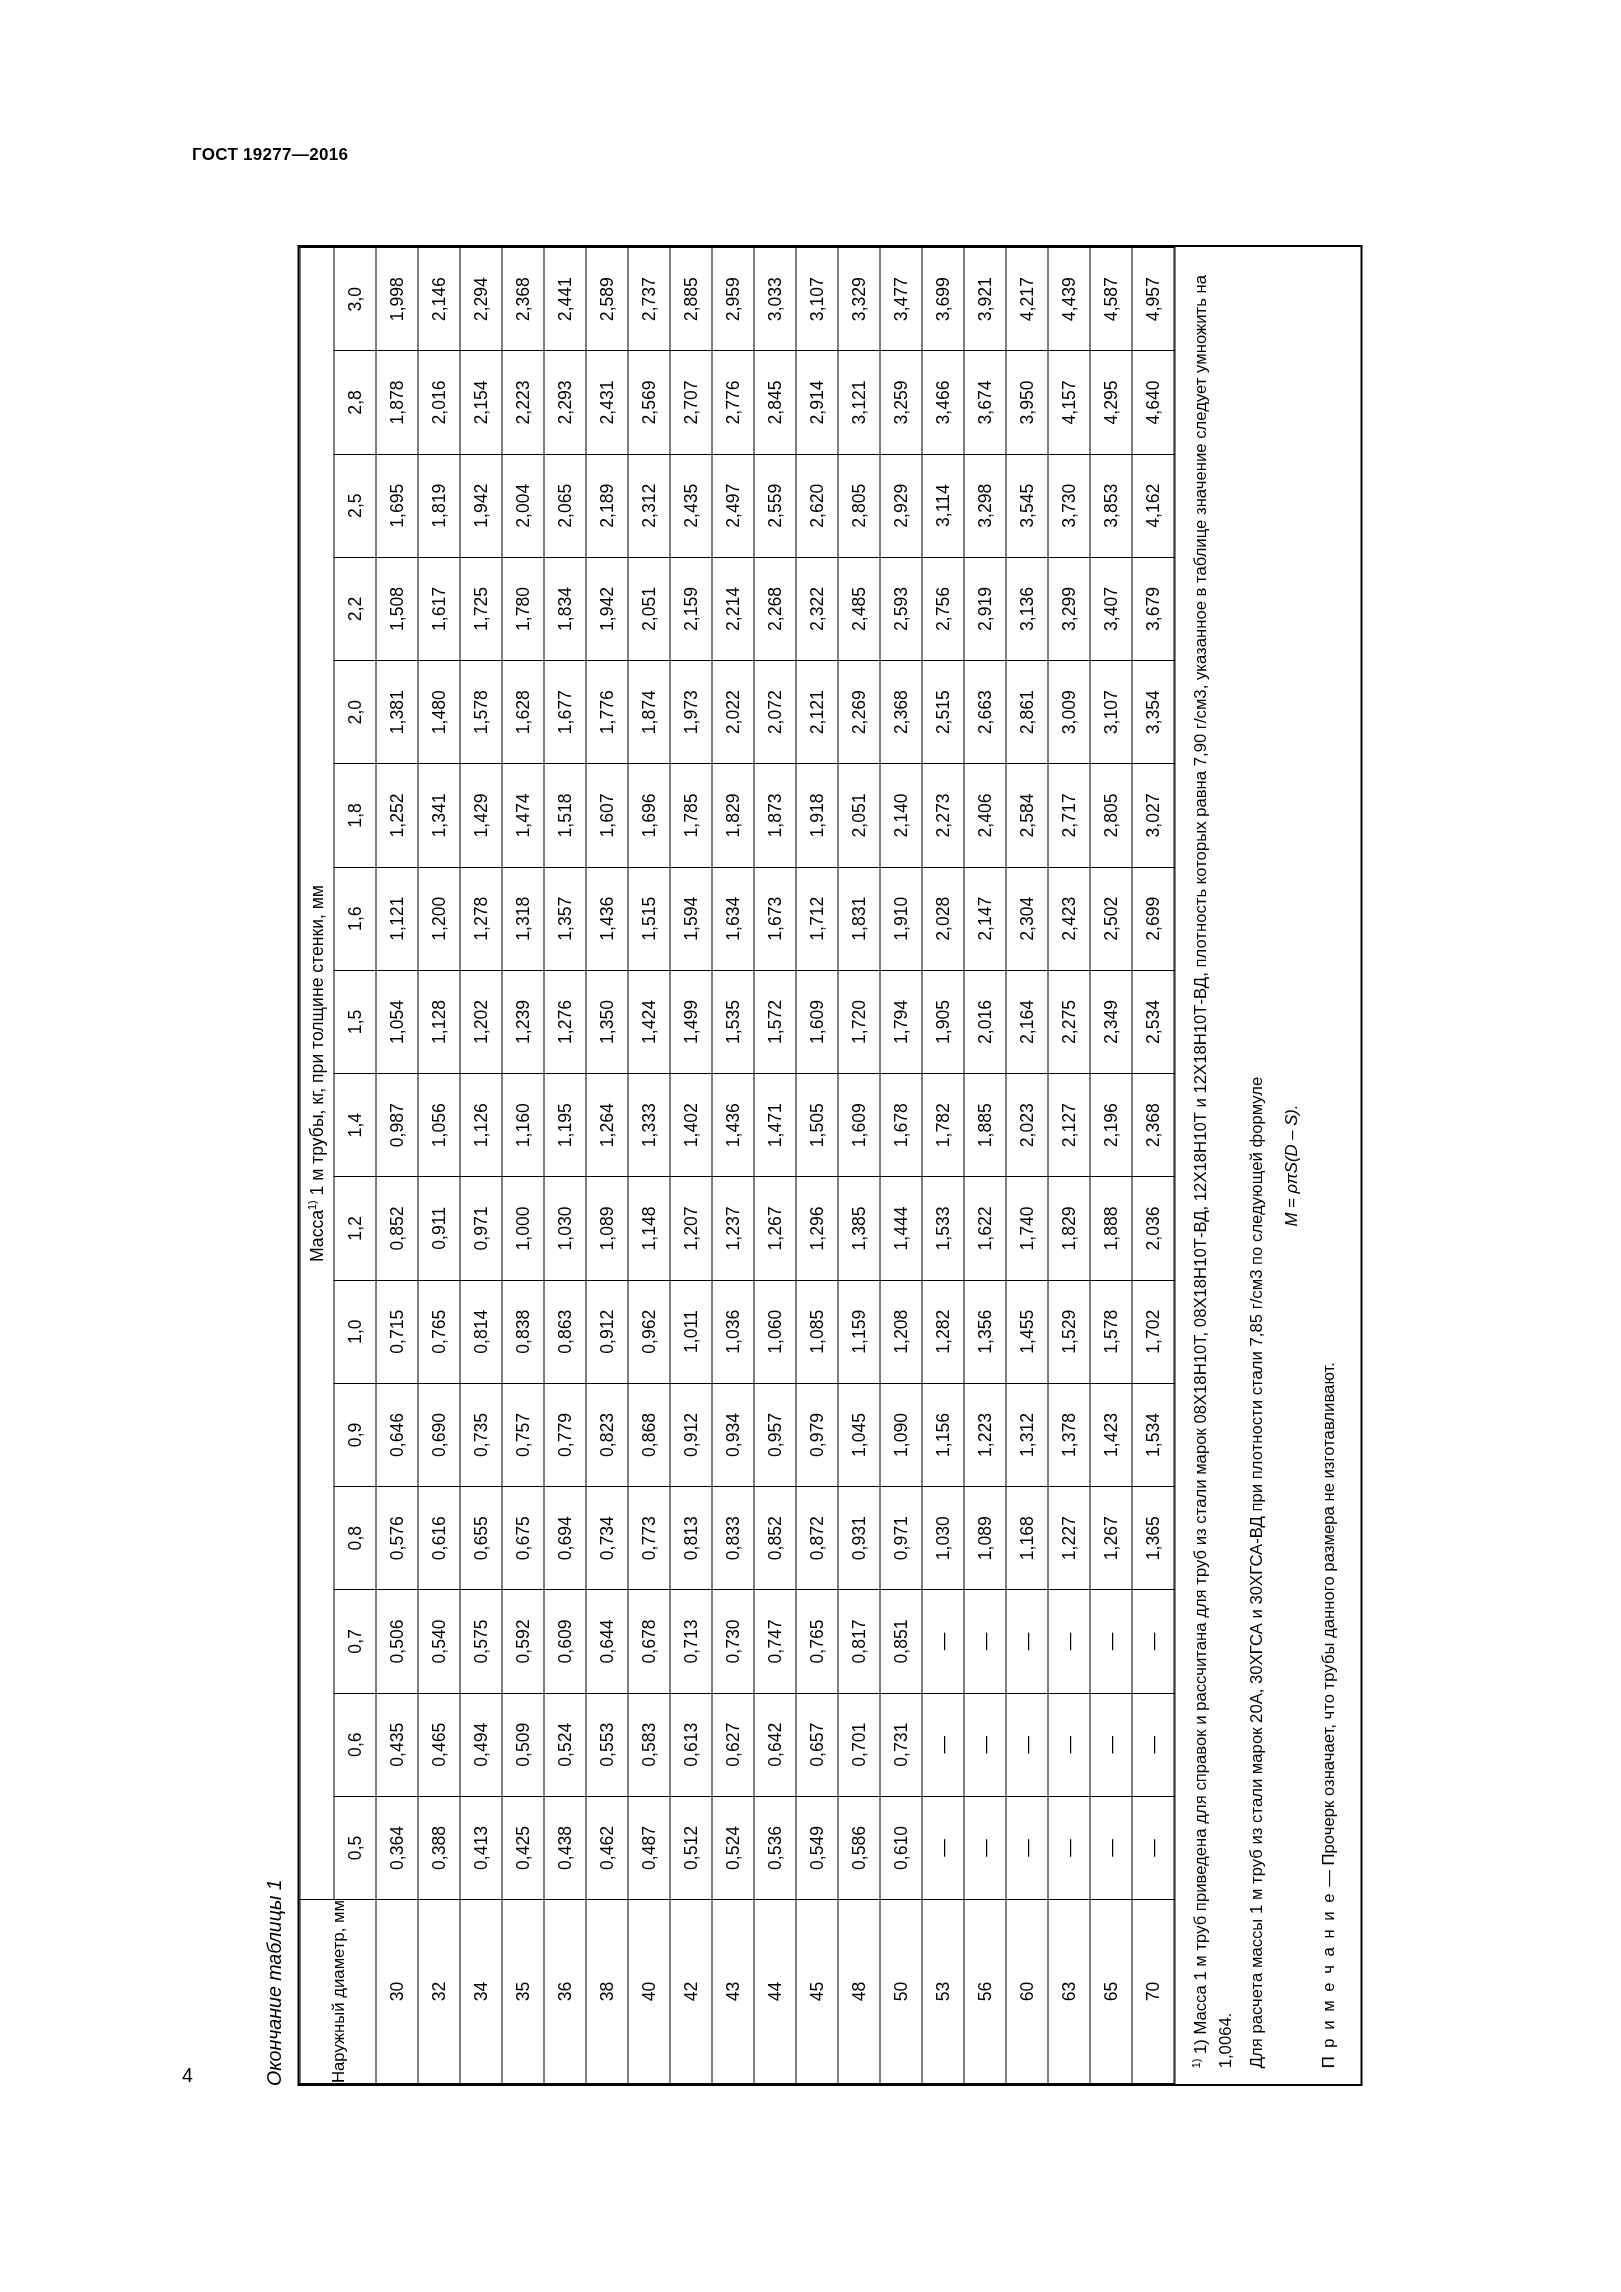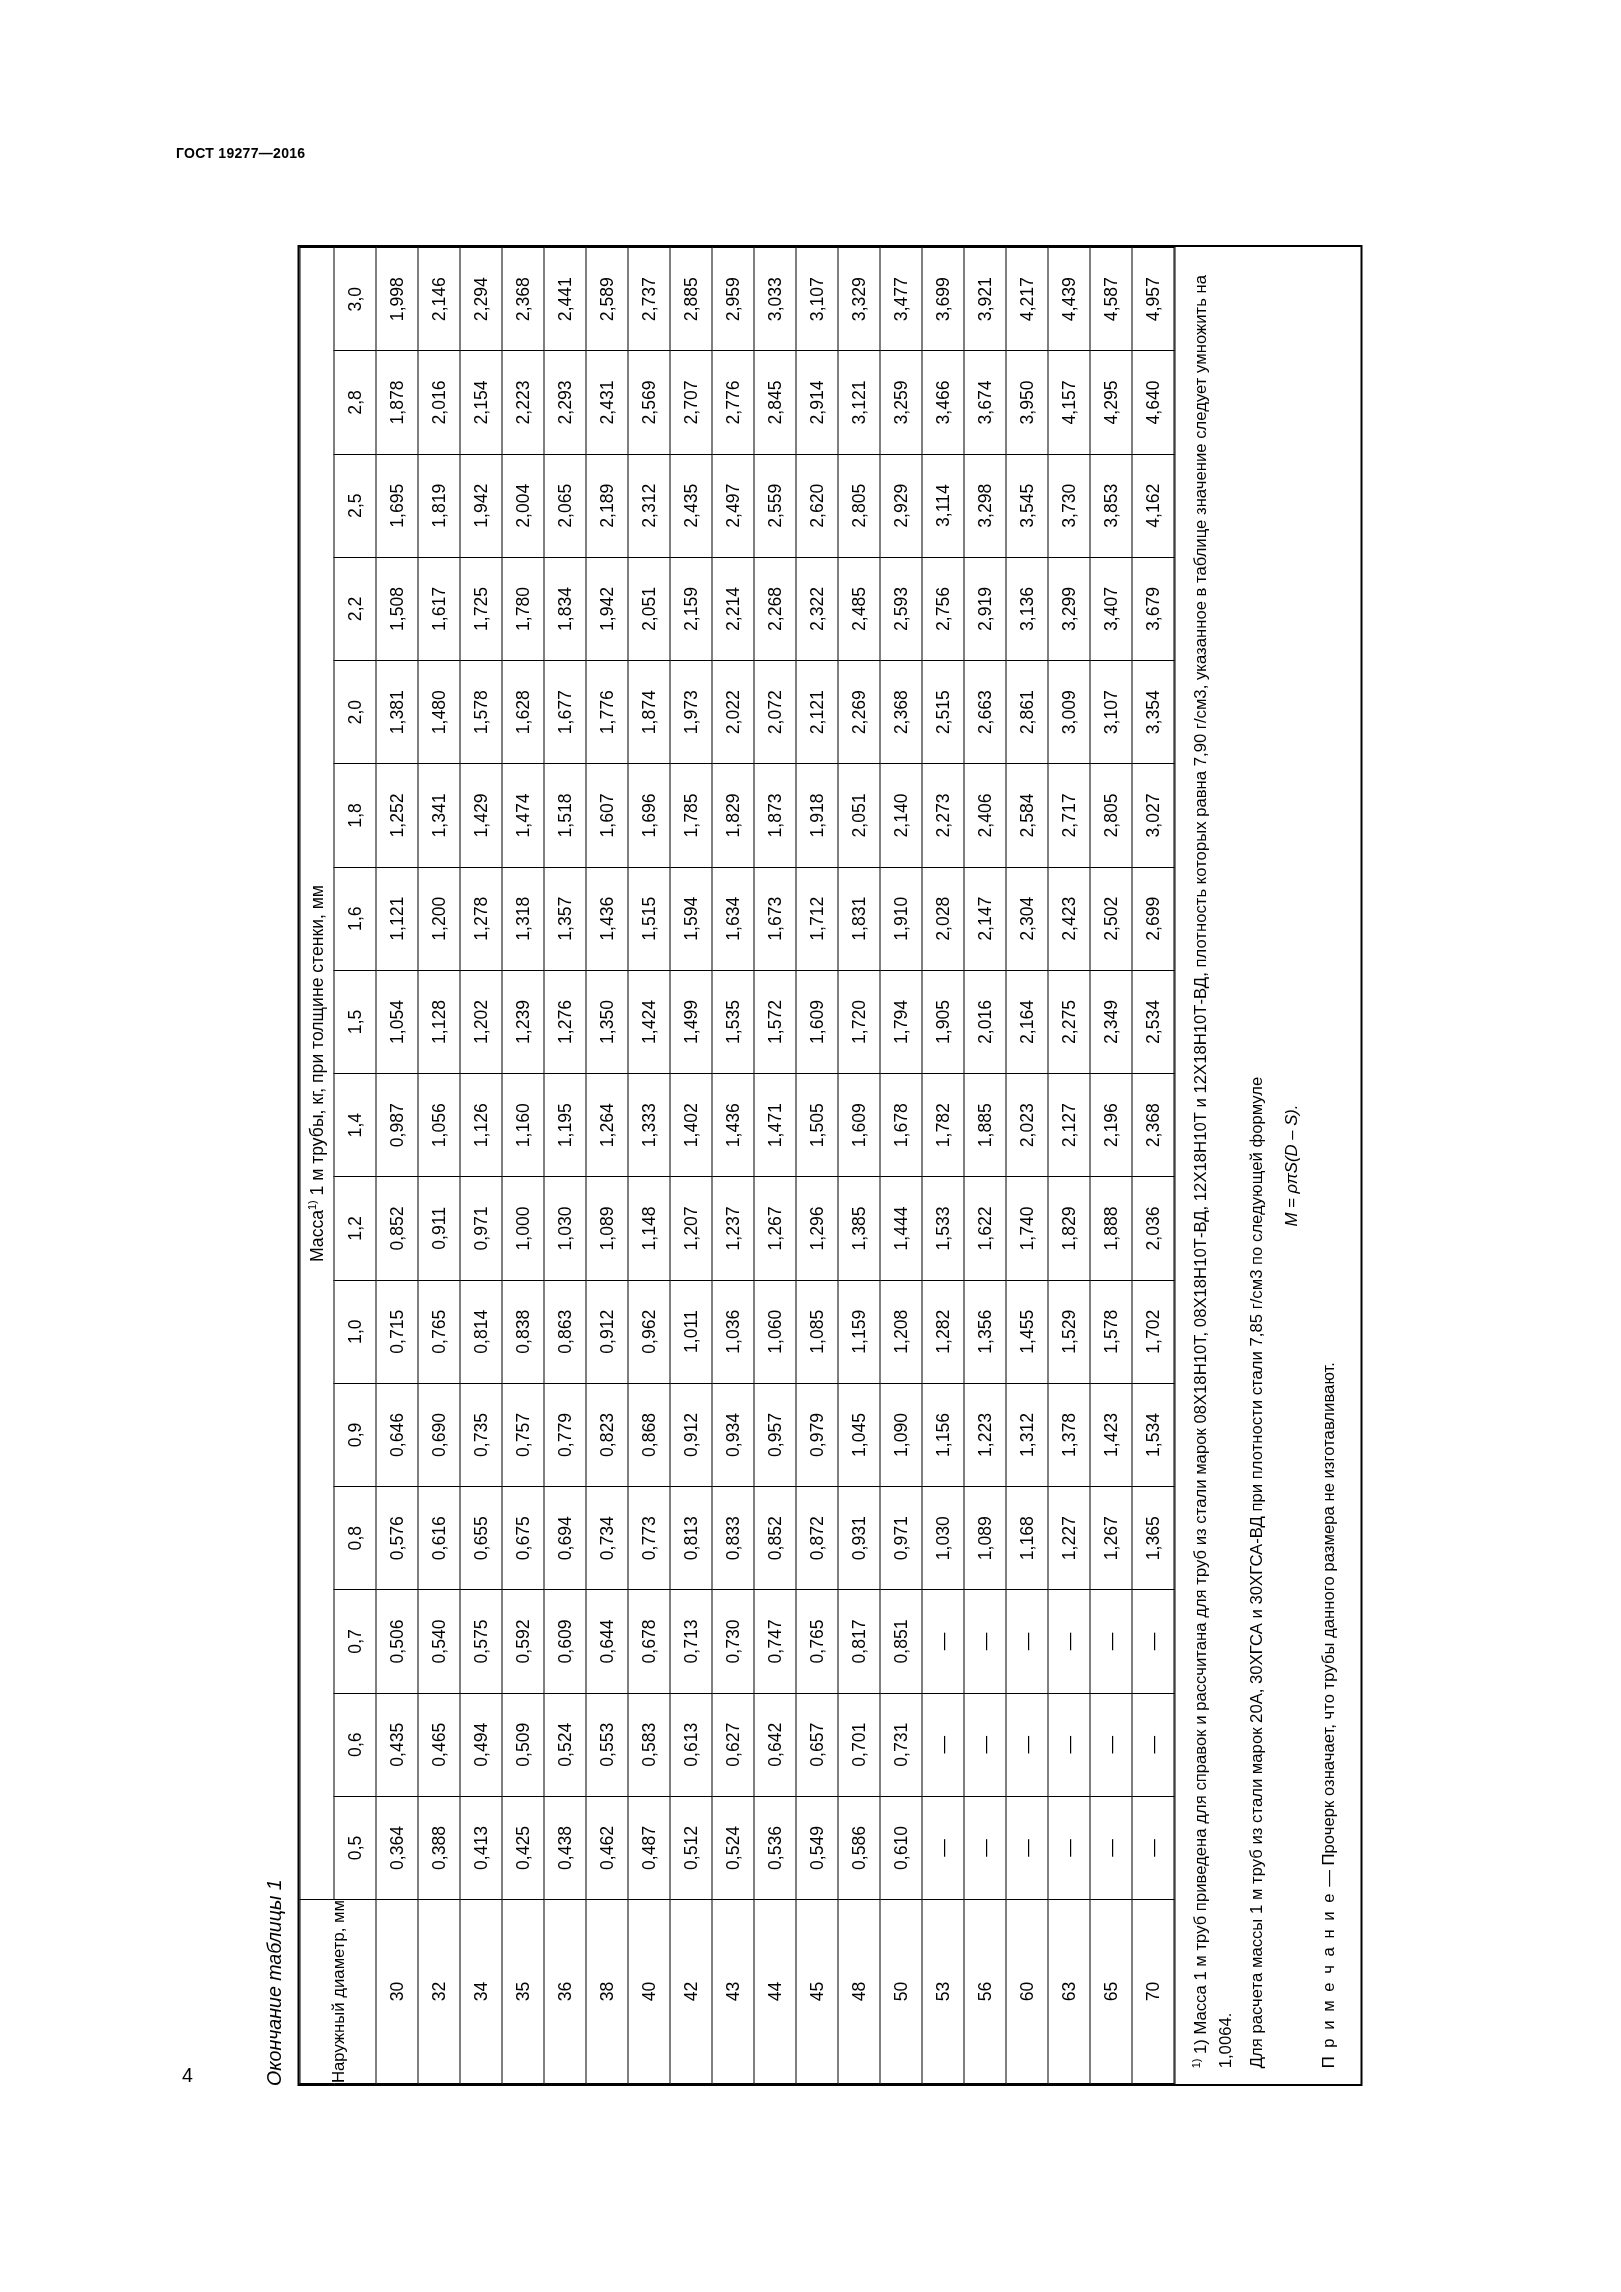--- a/index.html
+++ b/index.html
@@ -14,23 +14,23 @@
     font-family: "Liberation Sans", sans-serif;
     color: #000000;
     overflow: hidden;
   }
   .page {
     position: absolute;
     inset: 0;
   }
   .std-header {
     position: absolute;
-    left: 176px;
+    left: 192px;
     top: 145px;
-    font-size: 14px;
+    font-size: 17px;
     font-weight: bold;
     letter-spacing: 0.3px;
   }
   .page-number {
     position: absolute;
     left: 182px;
     top: 2064px;
     font-size: 19.6px;
   }
 

